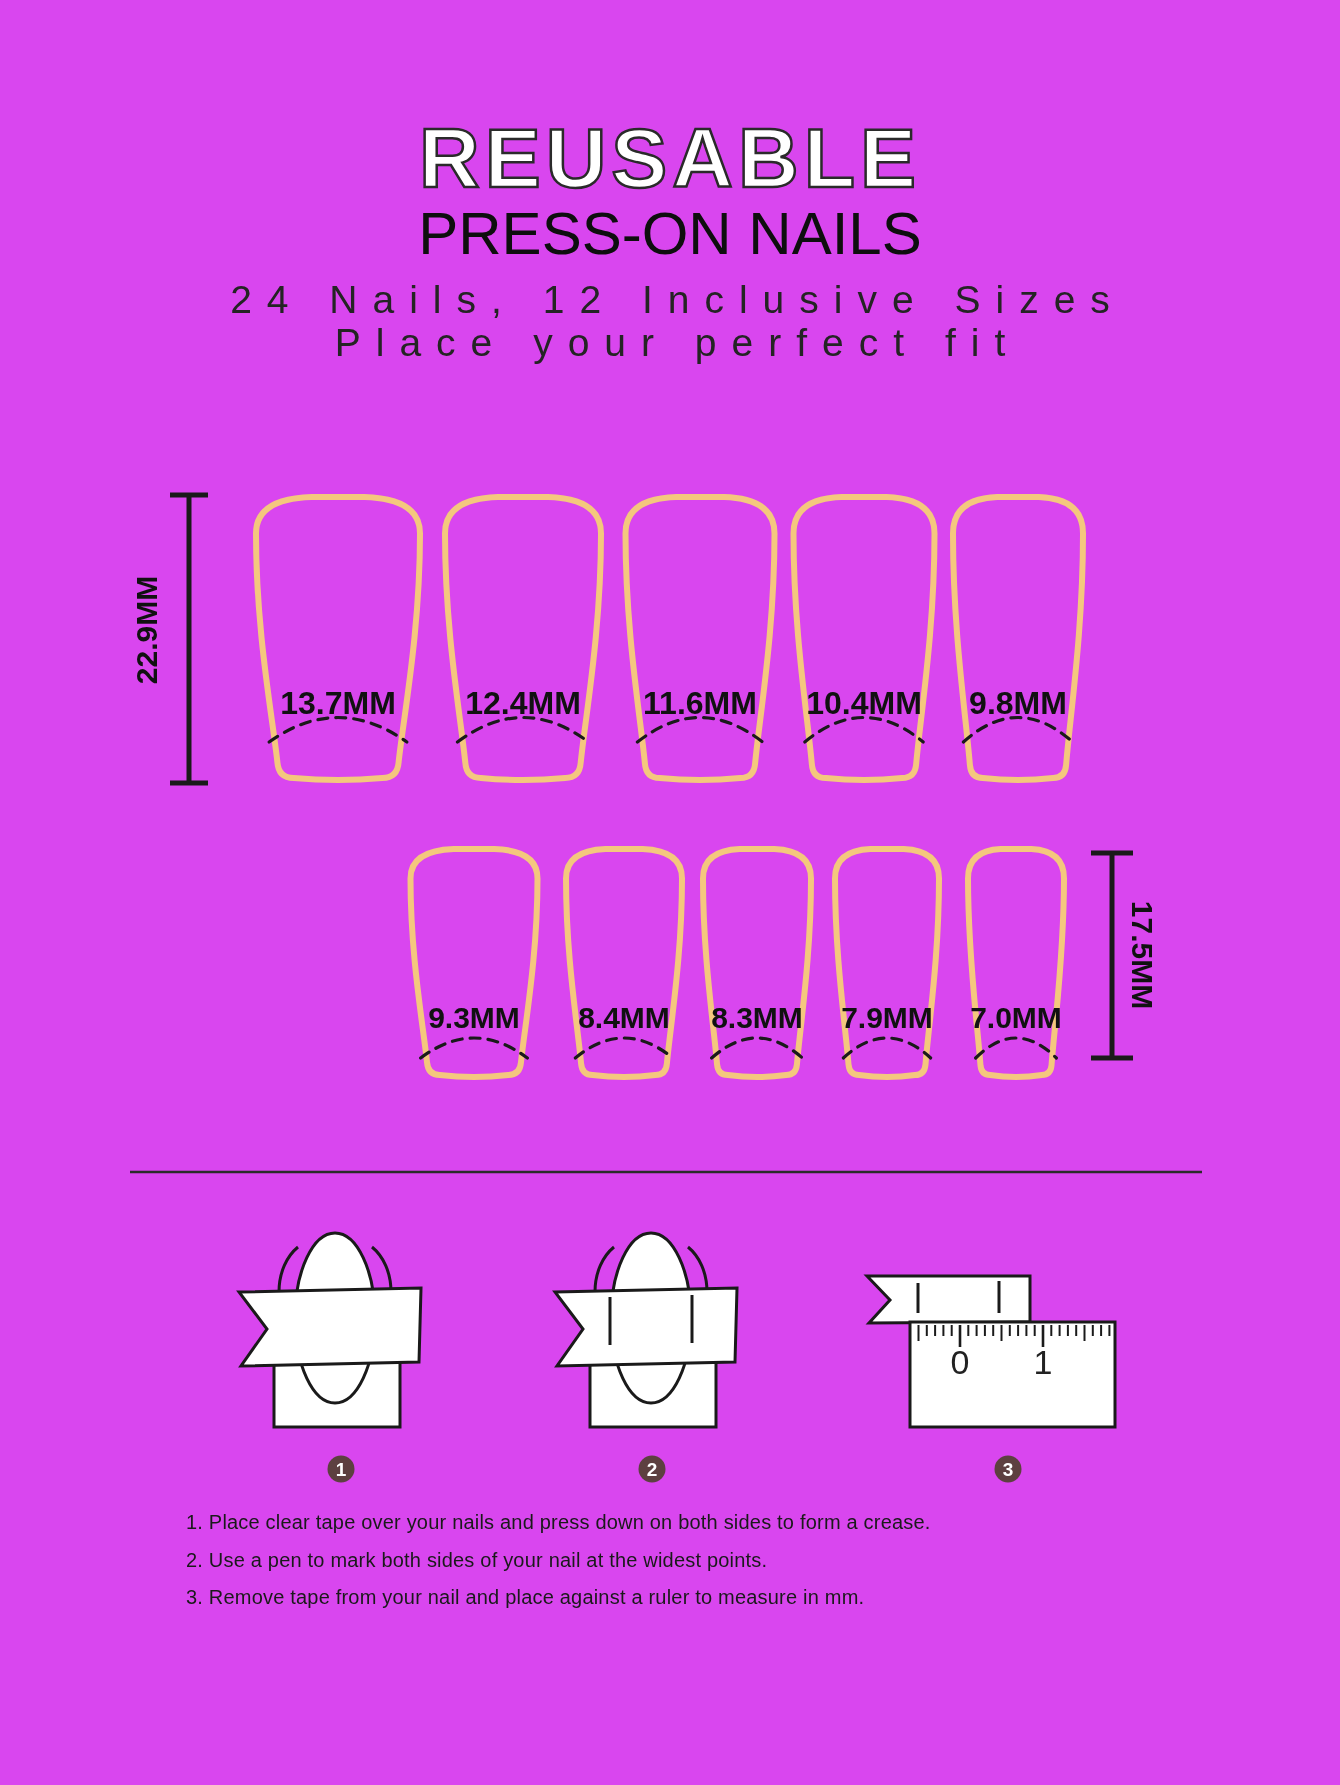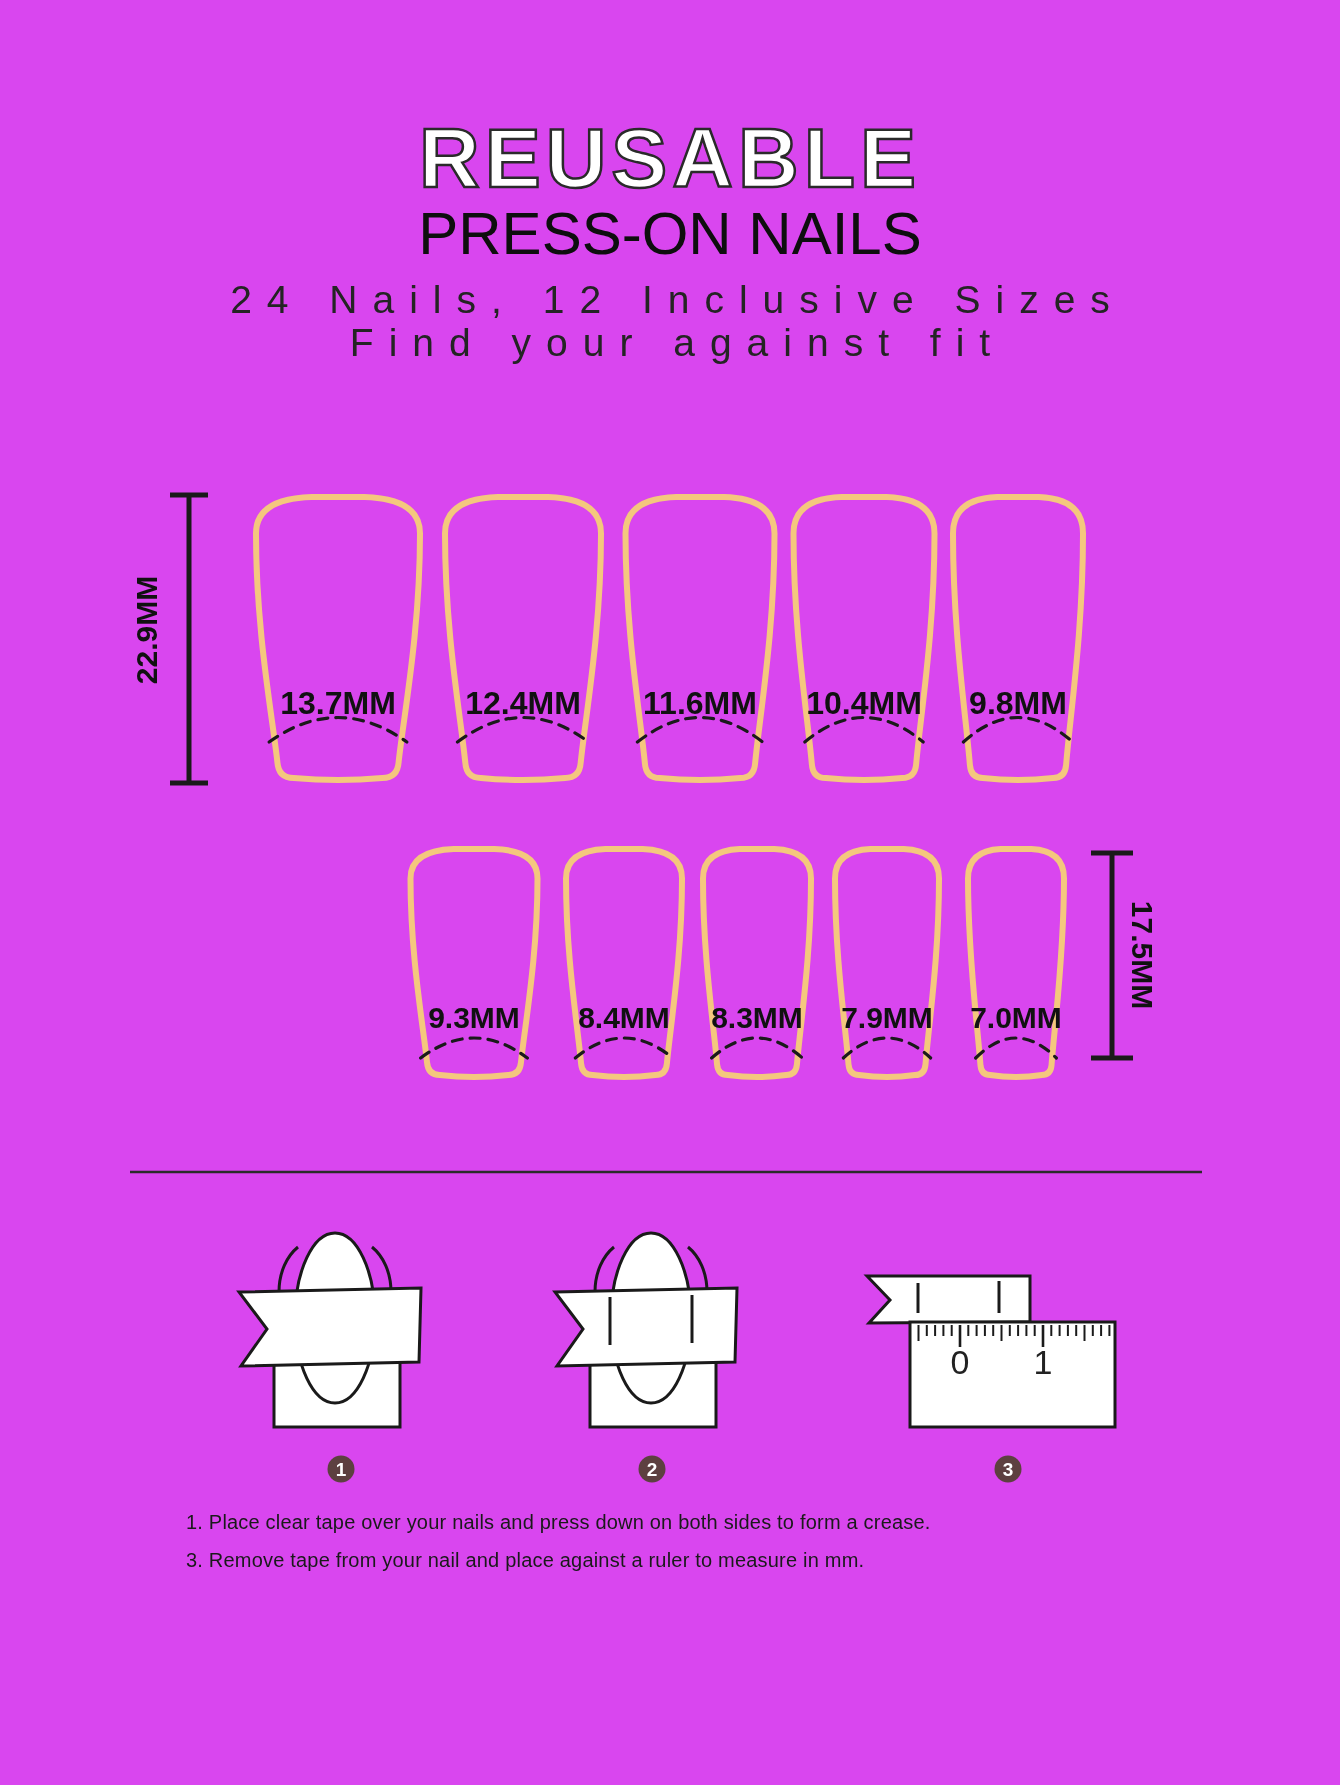--- a/index.html
+++ b/index.html
@@ -30,21 +30,21 @@
 </style>
 </head>
 <body>
 
 <div class="page">
 
   <div class="header">
     <div class="outline-title">REUSABLE</div>
     <div class="main-title">PRESS-ON NAILS</div>
     <div class="sub first">24 Nails, 12 Inclusive Sizes</div>
-    <div class="sub">Find your against fit</div>
+    <div class="sub">Place your perfect fit</div>
   </div>
 
   <svg id="diagram" width="1340" height="1785" viewBox="0 0 1340 1785">
       <line x1="130" y1="1172" x2="1202" y2="1172" stroke="#2B2B2B" stroke-width="2.5"></line>
       <path d="M 311.76 497 C 275.516 498 256 509.7855 256 533.53 C 256 631.88 272.4 716.18 277.32 761.6 Q 278.32 778 293.71999999999997 778 Q 338 782 382.28000000000003 778 Q 397.68 778 398.68 761.6 C 403.6 716.18 420 631.88 420 533.53 C 420 509.7855 400.484 498 364.24 497 L 311.76 497 Z" fill="none" stroke="#F4C77E" stroke-width="6" stroke-linejoin="round" stroke-linecap="round"></path>
       <path d="M 269.12 742 Q 338 693 406.88 742" fill="none" stroke="#1A1A1A" stroke-width="3.2" stroke-dasharray="10 8" stroke-linecap="round"></path>
       <text x="338" y="714" text-anchor="middle" font-size="32" font-weight="bold" fill="#111">13.7MM</text>
       <path d="M 498.04 497 C 463.564 498 445 509.7855 445 533.53 C 445 631.88 460.59999999999997 716.18 465.28 762.4 Q 466.28 778 480.88 778 Q 523 782 565.12 778 Q 579.72 778 580.72 762.4 C 585.4 716.18 601 631.88 601 533.53 C 601 509.7855 582.436 498 547.96 497 L 498.04 497 Z" fill="none" stroke="#F4C77E" stroke-width="6" stroke-linejoin="round" stroke-linecap="round"></path>
       <path d="M 457.48 742 Q 523 693 588.52 742" fill="none" stroke="#1A1A1A" stroke-width="3.2" stroke-dasharray="10 8" stroke-linecap="round"></path>
       <text x="523" y="714" text-anchor="middle" font-size="32" font-weight="bold" fill="#111">12.4MM</text>
@@ -141,16 +141,17 @@
         <text x="652" y="1476" text-anchor="middle" font-size="19" font-weight="bold" fill="#ffffff">2</text>
       </g>
       <g>
         <circle cx="1008" cy="1469" r="13.5" fill="#5D4040"></circle>
         <text x="1008" y="1476" text-anchor="middle" font-size="19" font-weight="bold" fill="#ffffff">3</text>
       </g>
     </svg>
 
   <div class="instructions">
     <div class="iline">1. Place clear tape over your nails and press down on both sides to form a crease.</div>
+    <div class="iline">2. Use a pen to mark both sides of your nail at the widest points.</div>
     <div class="iline">3. Remove tape from your nail and place against a ruler to measure in mm.</div>
   </div>
 
 </div>
 
 </body></html>

